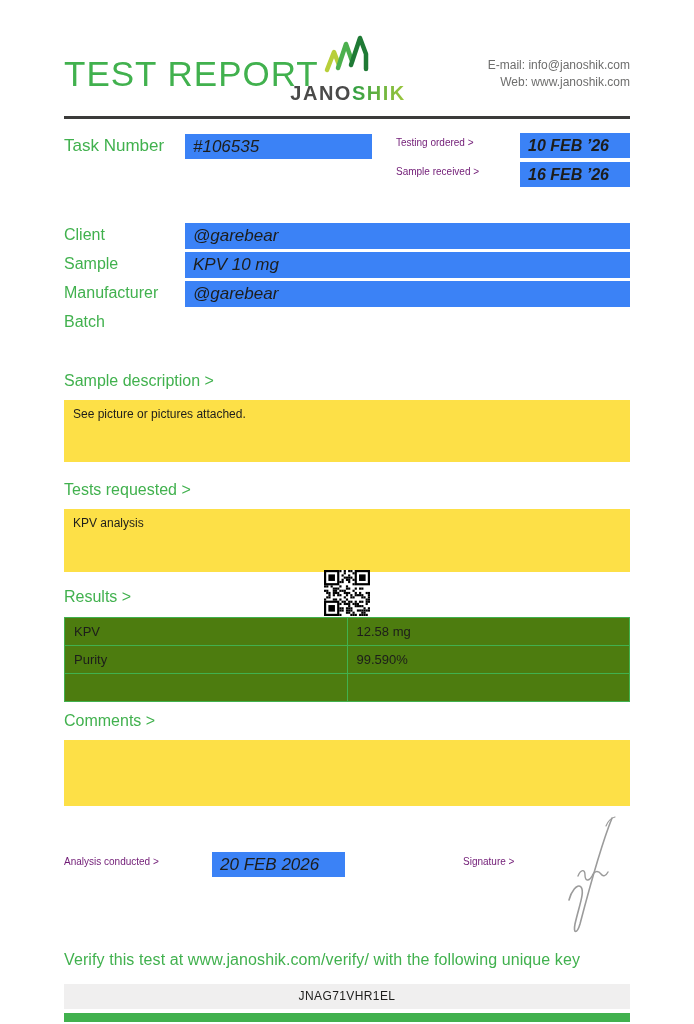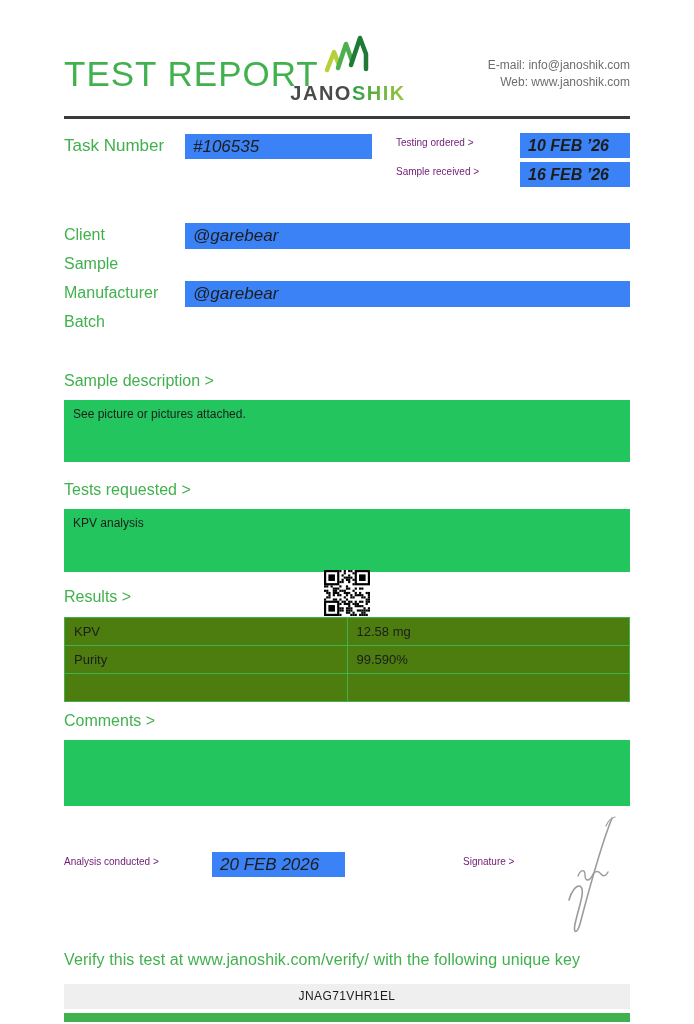--- a/index.html
+++ b/index.html
@@ -37,21 +37,21 @@
 
   
   .gbox { position: absolute; background: #3b82f6; font-style: italic; }
   .gbox .val { display: block; padding-left: 8px; font-size: 17px; color: #1d1d1b; line-height: 25px; white-space: nowrap; }
 
   .label { position: absolute; font-size: 16px; color: #41b14e; white-space: nowrap; }
   .small-label { position: absolute; font-size: 10px; color: #701a75; white-space: nowrap; }
 
   .section-h { position: absolute; left: 64px; font-size: 16px; color: #41b14e; white-space: nowrap; }
   .text-box {
-    position: absolute; left: 64px; width: 566px; background: #22c55e;
+    position: absolute; left: 64px; width: 566px; background: #fde047;
     font-size: 12px; color: #1d1d1b; padding: 7px 9px;
   }
 
   
   .results-table {
     position: absolute; left: 64px; top: 617px; width: 566px;
     border-collapse: collapse; table-layout: fixed;
   }
   .results-table td {
     border: 1.5px solid #41b14e; height: 28px;
@@ -116,20 +116,23 @@
   <div class="gbox" style="left:520px; top:162px; width:110px; height:25px;">
     <span class="val date-val">16 FEB ’26</span>
   </div>
 
   <div class="label" style="left:64px; top:226px;">Client</div>
   <div class="gbox" style="left:185px; top:223px; width:445px; height:26px;">
     <span class="val" style="line-height:26px;">@garebear</span>
   </div>
 
   <div class="label" style="left:64px; top:255px;text-align:right;">Sample</div>
+  <div class="gbox" style="left:185px; top:252px; width:445px; height:26px;">
+    <span class="val" style="line-height:26px;">KPV 10 mg</span>
+  </div>
 
   <div class="label" style="left:64px; top:284px;">Manufacturer</div>
   <div class="gbox" style="left:185px; top:281px; width:445px; height:26px;">
     <span class="val" style="line-height:26px;">@garebear</span>
   </div>
 
   <div class="label" style="left:64px; top:313px;">Batch</div>
 
   <div class="section-h" style="top:372px;">Sample description &gt;</div>
   <div class="text-box" style="top:400px; height:62px;">See picture or pictures attached.</div>

